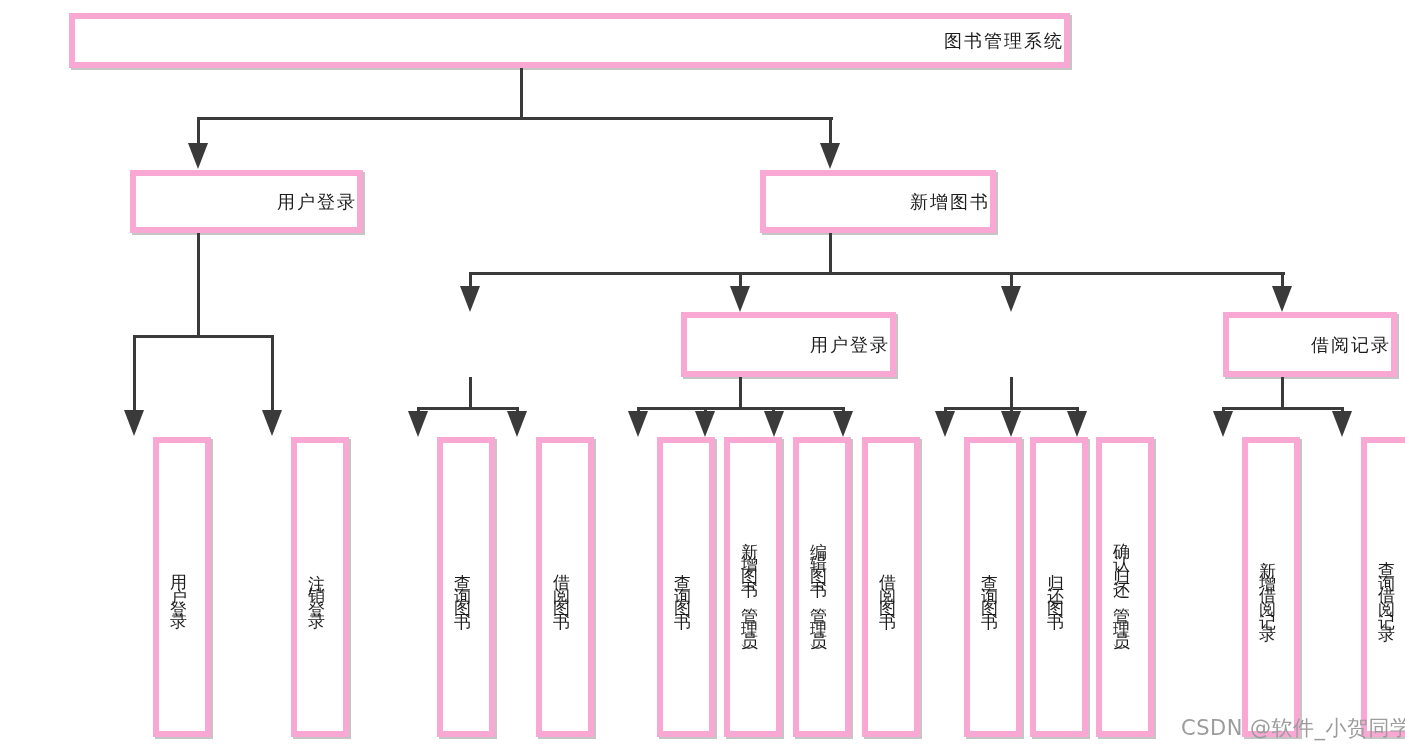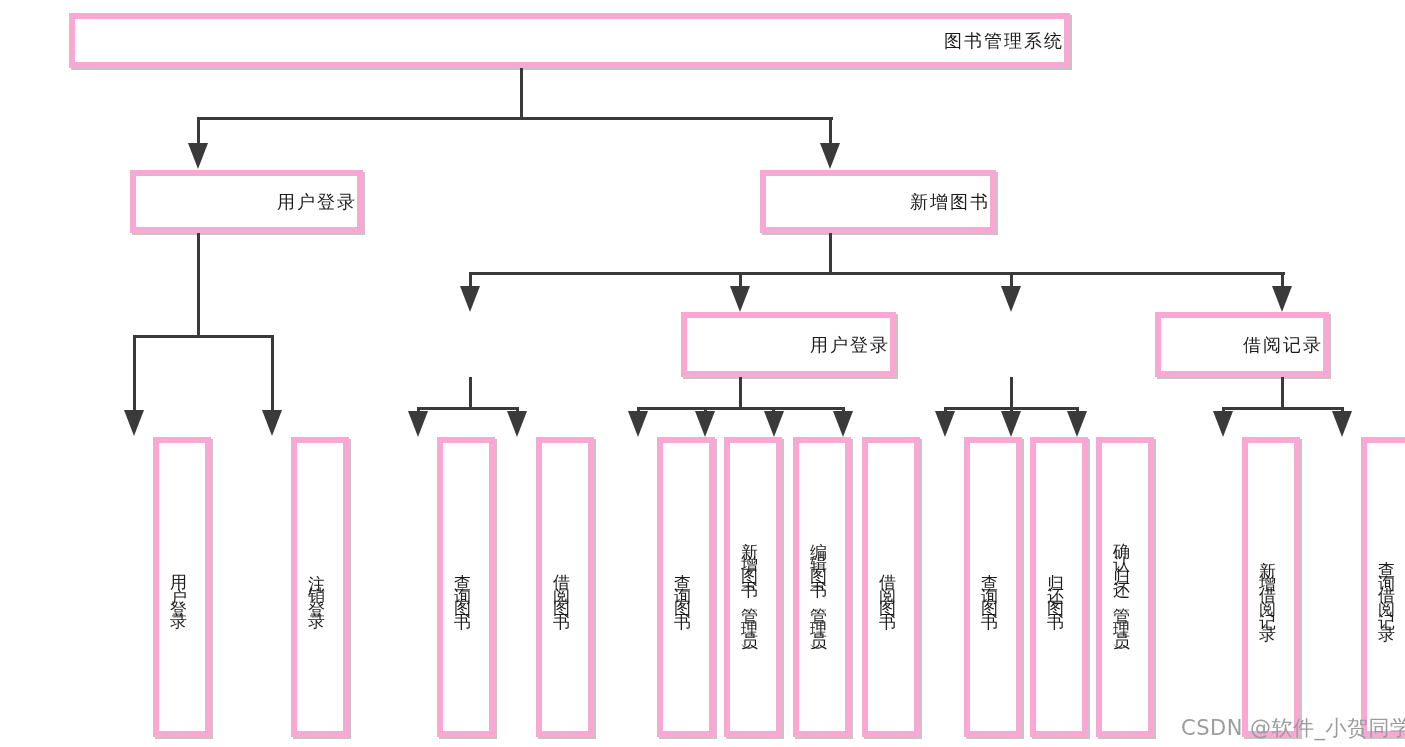--- a/index.html
+++ b/index.html
@@ -83,21 +83,21 @@
   <div class="seg" style="left:739px;top:272px;width:3px;height:16px;"></div>
   <div class="tri" style="left:730px;top:286px;"></div>
   <div class="seg" style="left:1010px;top:272px;width:3px;height:16px;"></div>
   <div class="tri" style="left:1001px;top:286px;"></div>
   <div class="seg" style="left:1281px;top:272px;width:3px;height:16px;"></div>
   <div class="tri" style="left:1272px;top:286px;"></div>
 
   <div class="node node-h" style="left:633px;top:312px;width:215px;height:65px;">
     <span>用户登录</span>
   </div>
-  <div class="node node-h" style="left:1107px;top:312px;width:174px;height:65px;padding-left:48px;">
+  <div class="node node-h" style="left:1175px;top:312px;width:174px;height:65px;padding-left:48px;">
     <span>借阅记录</span>
   </div>
 
   <div class="seg" style="left:469px;top:377px;width:3px;height:32px;"></div>
   <div class="seg" style="left:417px;top:407px;width:102px;height:3px;"></div>
   <div class="seg" style="left:417px;top:407px;width:3px;height:6px;"></div>
   <div class="tri" style="left:408px;top:411px;"></div>
   <div class="seg" style="left:516px;top:407px;width:3px;height:6px;"></div>
   <div class="tri" style="left:507px;top:411px;"></div>
 

